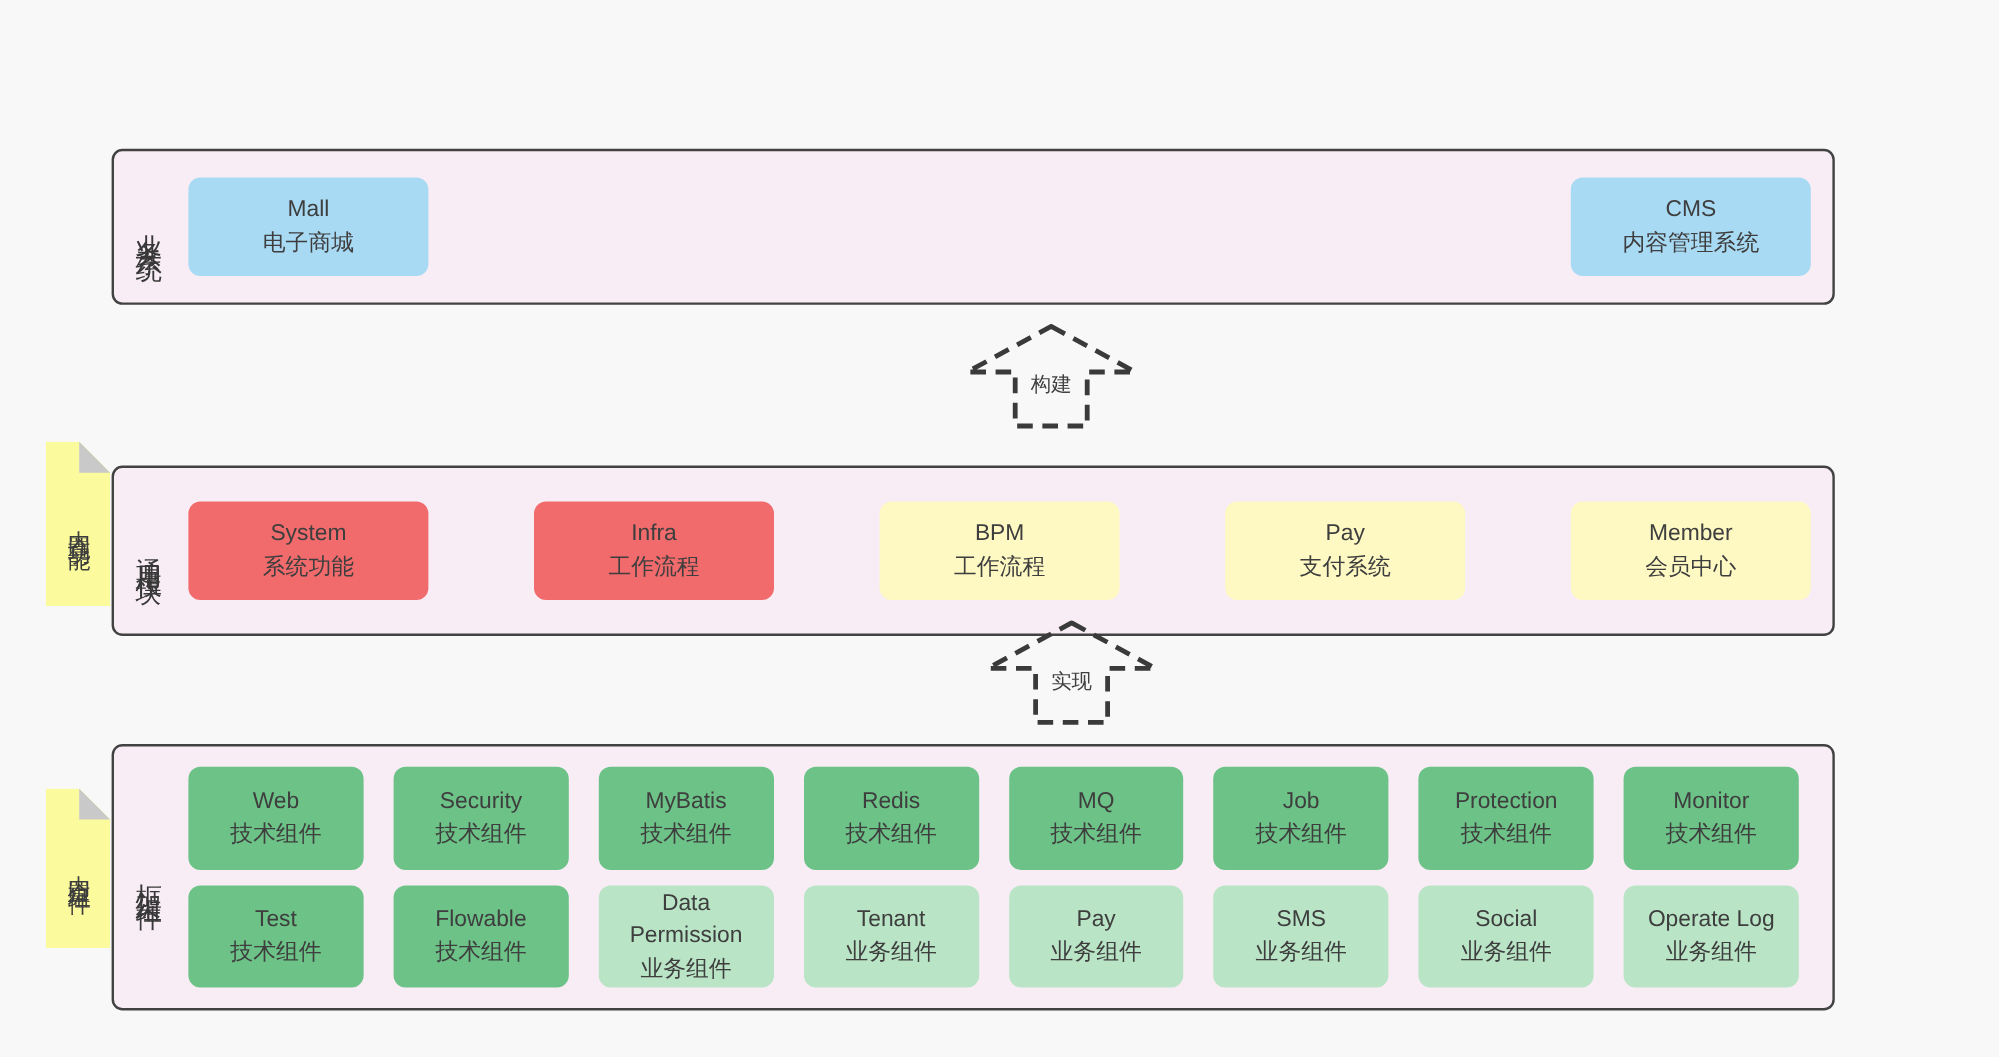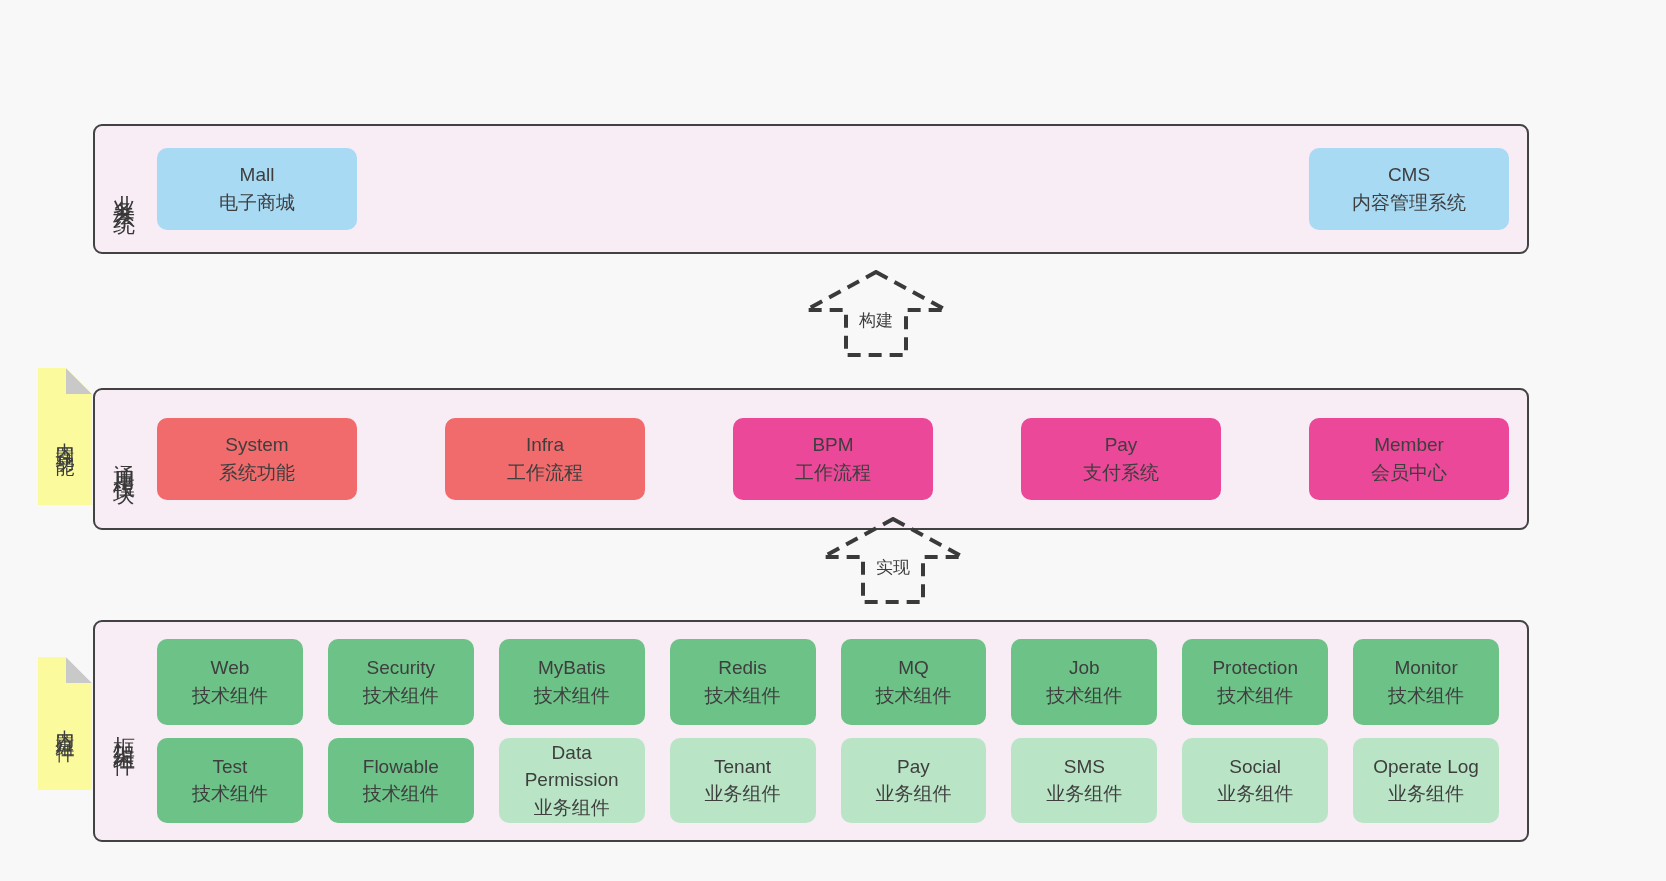--- a/index.html
+++ b/index.html
@@ -61,21 +61,21 @@
     line-height:1.45;
     box-sizing:border-box;
     padding:4px 6px;
   }
   .boxes-row .box{width:200px;height:82px;}
   .boxes-grid .box{width:auto;height:auto;min-height:82px;}
   .box-en{font-size:19px;}
   .box-cn{font-size:19px;}
   .v-blue{background:#a8daf4;}
   .v-red{background:#f16b6c;}
-  .v-pink{background:#ec4899;}
+  .v-pink{background:#fef9c3;}
   .v-green{background:#6cc287;}
   .v-lightgreen{background:#b9e5c6;}
   .note{
     position:absolute;
     left:38px;
     width:54px;
     background:#fbfb9d;
     clip-path:polygon(0 0,calc(100% - 26px) 0,100% 26px,100% 100%,0 100%);
     display:flex;
     align-items:center;

